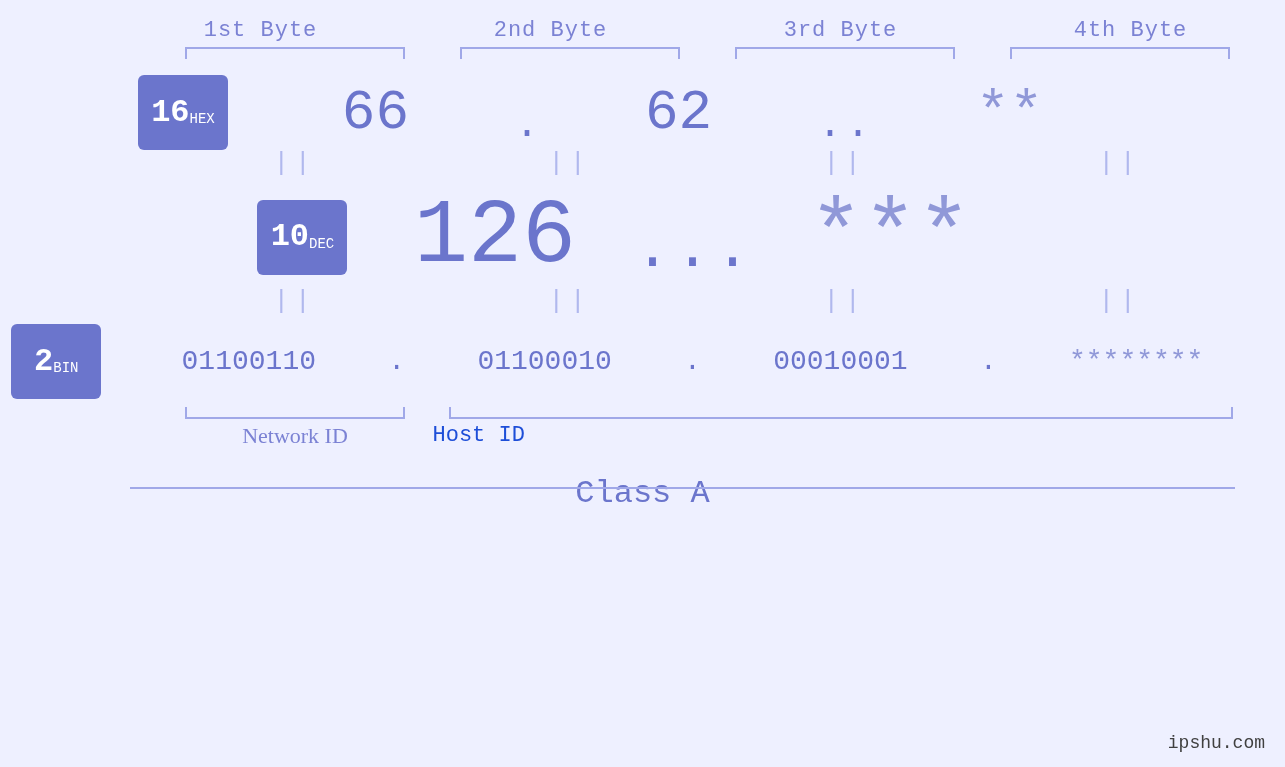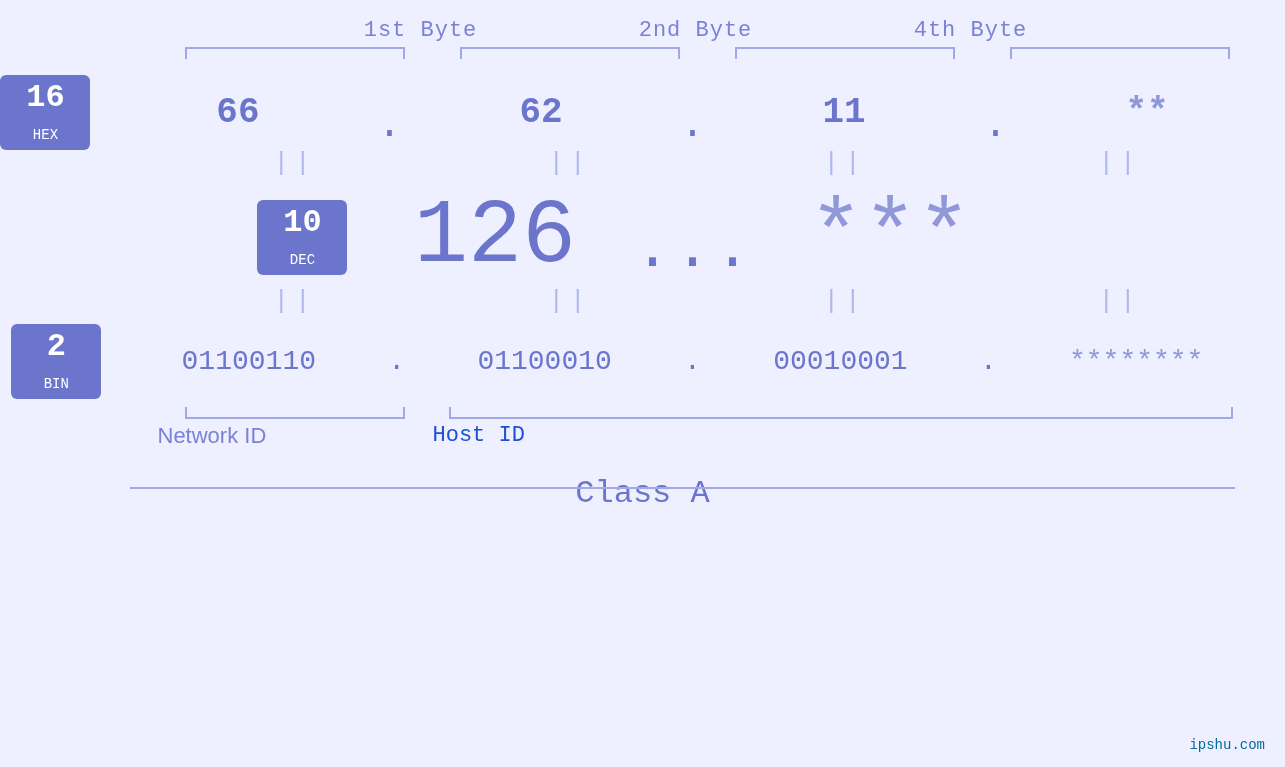--- a/index.html
+++ b/index.html
@@ -22,20 +22,21 @@
       align-items: center;
     }
 
     
     .byte-headers {
       display: flex;
       justify-content: center;
       width: 100%;
       padding-top: 18px;
       padding-left: 106px;
+      gap: 15px;
     }
 
     .byte-header {
       width: 275px;
       text-align: center;
       color: #7b82d4;
       font-size: 22px;
       font-family: 'Courier New', Courier, monospace;
       letter-spacing: 1px;
     }
@@ -92,21 +93,21 @@
       width: 100%;
       margin-top: 10px;
     }
 
     .base-badge {
       width: 90px;
       height: 75px;
       background: #6b75cc;
       border-radius: 6px;
       display: flex;
-      flex-direction: column;
+      flex-direction: row;
       align-items: center;
       justify-content: center;
       color: white;
       flex-shrink: 0;
       margin-right: 10px;
       align-self: center;
     }
 
     .base-number {
       font-size: 32px;
@@ -131,21 +132,21 @@
       align-items: center;
       justify-content: center;
     }
 
     .byte-value {
       color: #6b75cc;
       text-align: center;
       flex: 1;
     }
 
-    .hex-value { font-size: 36px; font-weight: bold; }
+    .hex-value { font-size: 56px; }
     .dec-value { font-size: 90px; font-weight: 500; }
     .bin-value { font-size: 28px; }
 
     .dot {
       color: #6b75cc;
       font-size: 60px;
       line-height: 1;
       padding: 0 2px;
       align-self: flex-end;
       padding-bottom: 8px;
@@ -259,24 +260,24 @@
     .id-labels {
       display: flex;
       justify-content: center;
       width: 100%;
       padding-left: 130px;
       margin-top: 4px;
     }
 
     .net-id-label {
       width: 275px;
-      text-align: left;
+      text-align: center;
       color: #7b82d4;
       font-size: 22px;
-      font-family: Liberation Sans, sans-serif;
+      font-family: Liberation Serif, serif;
     }
 
     .host-id-label {
       width: 825px;
       text-align: left;
       color: #1d4ed8;
       font-size: 22px;
       font-family: 'Courier New', Courier, monospace;
     }
 
@@ -302,38 +303,39 @@
       font-size: 32px;
       font-family: 'Courier New', Courier, monospace;
       padding-top: 14px;
     }
 
     
     .watermark {
       position: absolute;
       bottom: 14px;
       right: 20px;
-      color: #0369a1;
-      font-size: 14px;
+      color: #404040;
+      font-size: 18px;
       font-family: 'Courier New', Courier, monospace;
       margin-top: 9px;
     }
 
     .star-text {
       color: #9098d8;
     }
   </style>
 </head>
 <body>
 
 <div class="container">
 
   <div class="byte-headers">
     <div class="byte-header">1st Byte</div>
     <div class="byte-header">2nd Byte</div>
+    <div class="byte-header">3rd Byte</div>
     <div class="byte-header">4th Byte</div>
   </div>
 
   <div class="top-brackets">
     <div class="bracket-top">
         <div class="right-tick"></div>
       </div>
     <div class="bracket-top">
         <div class="right-tick"></div>
       </div>
@@ -352,23 +354,20 @@
     </div>
     <div class="bytes-row">
       <div class="byte-cell">
         <span class="byte-value hex-value">66</span>
       </div>
       <span class="dot dot-hex">.</span>
       <div class="byte-cell">
         <span class="byte-value hex-value">62</span>
       </div>
       <span class="dot dot-hex">.</span>
-      <div class="byte-cell">
-        <span class="byte-value hex-value">11</span>
-      </div>
       <span class="dot dot-hex">.</span>
       <div class="byte-cell">
         <span class="byte-value hex-value star-text">**</span>
       </div>
     </div>
   </div>
 
   <div class="equals-row">
     <div class="equals-cell">||</div>
     <div class="equals-cell">||</div>

